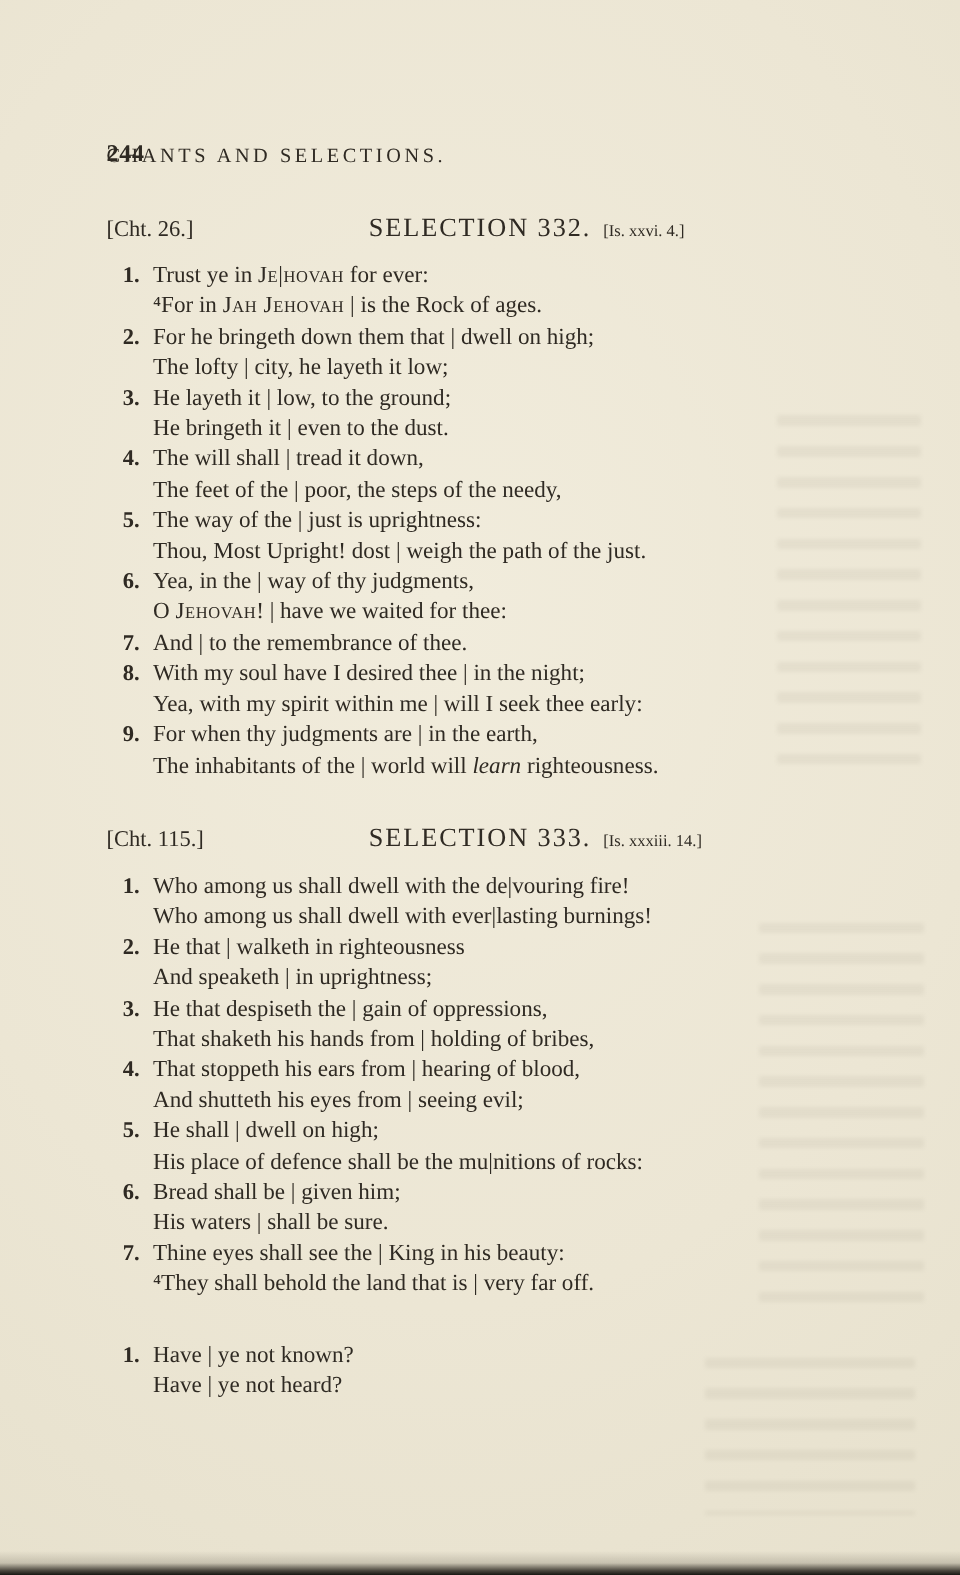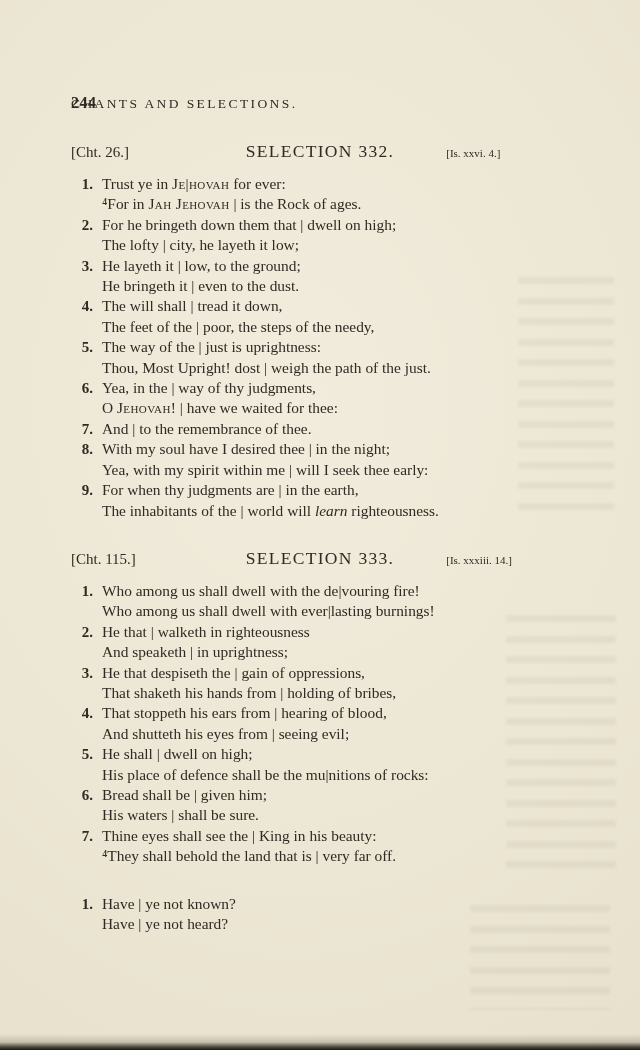--- a/index.html
+++ b/index.html
@@ -29,21 +29,20 @@
     position: absolute; left: 0; right: 0; top: 2px;
     text-align: left;
     font-size: 13.5px; letter-spacing: 2.4px;
   }
 
   
   .selection { margin-top: 27px; }
   .sel-head {
     display: grid; grid-template-columns: 1fr auto 1fr;
     align-items: baseline;
-    gap: 44px;
   }
   .chant-ref { text-align: left; font-size: 15px; white-space: nowrap; }
   .sel-title {
     text-align: center; font-size: 17.5px;
     letter-spacing: 1.3px; padding: 0 8px; white-space: nowrap;
   }
   .scripture-ref { font-size: 11px; white-space: nowrap; }
 
   .verses { margin-top: 12px; }
   .verse { display: flex; }

